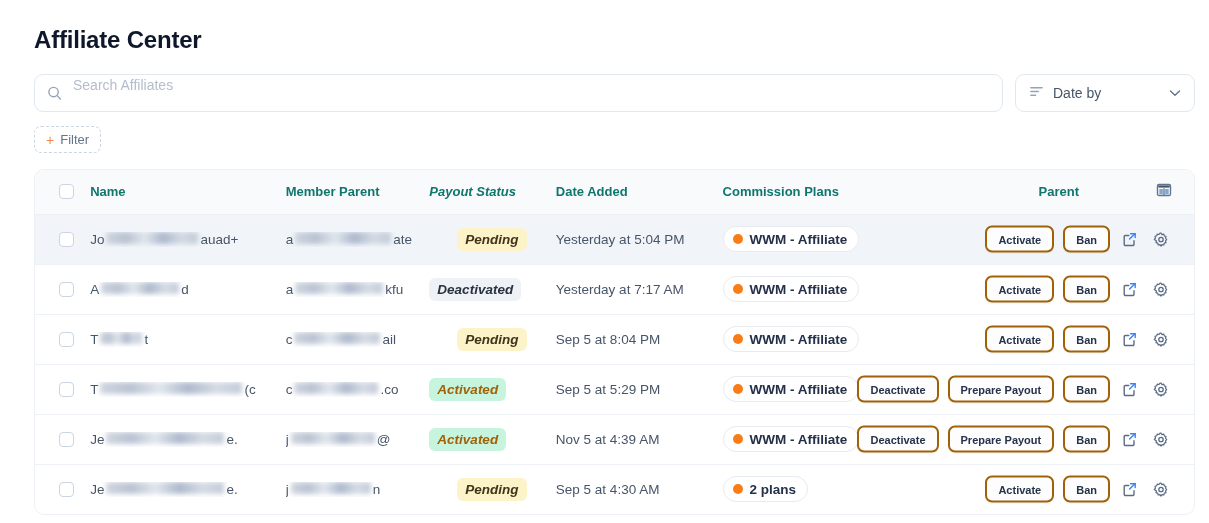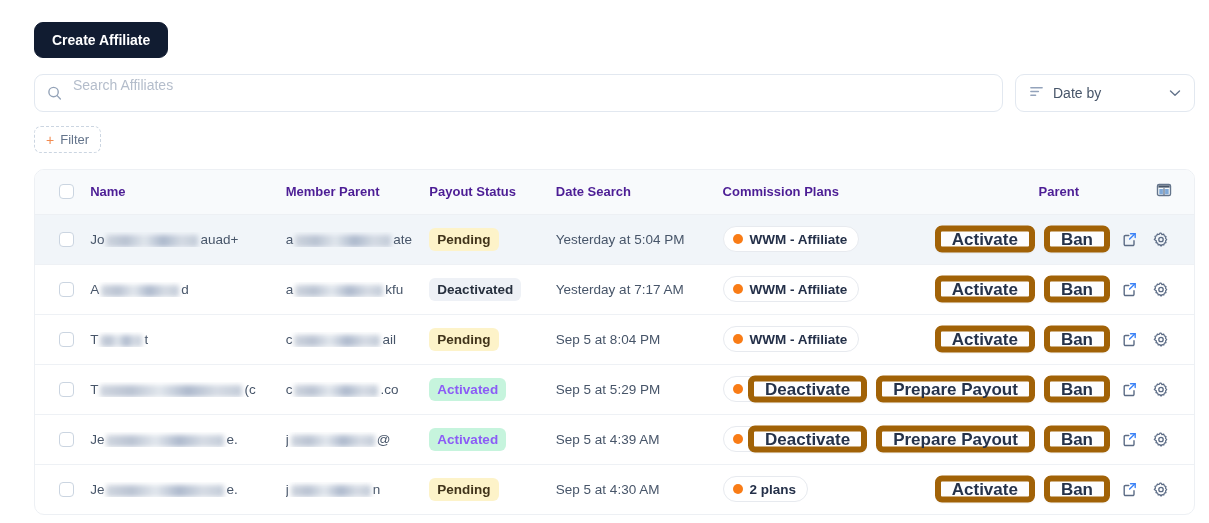--- a/index.html
+++ b/index.html
@@ -85,103 +85,103 @@
   
   .table-wrap {
     margin: 16px 14px 0 34px;
     border: 1px solid #edf0f4; border-radius: 10px;
     overflow: hidden;
     background: #fff;
   }
   table { width: 100%; border-collapse: collapse; table-layout: fixed; }
   thead tr { background: #f8fafc; }
   th {
-    text-align: left; font-size: 13px; font-weight: bold; color: #4c1d95;
+    text-align: left; font-size: 13px; font-weight: bold; color: #0f766e;
     padding: 0; height: 44px; vertical-align: middle;
     border-bottom: 1px solid #edf0f4;
   }
   td {
     font-size: 13.5px; color: #475569;
     height: 50px; vertical-align: middle; padding: 0;
     border-bottom: 1px solid #eef1f5;
   }
   tbody tr:last-child td { border-bottom: none; }
   tbody tr.row-hover td { background: #f1f5f9; }
 
   .c-check { width: 48px; padding-left: 24px !important; }
   .c-name  { width: 170px; }
   .c-email { width: 125px; }
-  .c-status{ width: 110px; }
+  .c-status{ width: 110px; font-style: italic; }
   .c-date  { width: 145px; }
   .c-plan  { width: 155px; }
   .c-parent{ width: 155px; text-align: right; }
   .c-acts  { width: 100px; }
 
   .cb {
     width: 15px; height: 15px;
     border: 1px solid #cbd5e1; border-radius: 4px; background: #fff;
     display: block; cursor: pointer;
   }
 
-  .redact { display: inline-flex; align-items: flex-end; vertical-align: middle; }
+  .redact { display: inline-flex; align-items: flex-start; vertical-align: middle; }
   .blur {
     display: inline-block; height: 12px; border-radius: 2px;
     margin: 0 2px; vertical-align: middle;
     filter: blur(2.6px);
     background: linear-gradient(90deg,#c8cfda 0%,#aeb9cb 22%,#dde3ea 42%,#9fadc4 62%,#cfd6e0 82%,#b9c3d2 100%);
     opacity: .85;
   }
   .plain { color: #475569; }
   .name-cell { white-space: nowrap; overflow: hidden; }
   .email-cell { white-space: nowrap; overflow: hidden; color: #475569; }
 
   .badge {
     display: inline-block; padding: 3px 8px; border-radius: 6px;
     font-size: 13.5px; font-weight: bold; line-height: 17px;
   }
-  .badge-pending     { background: #fdf3c9; color: #41341a; }
+  .badge-pending     { background: #fdf3c9; color: #41341a; margin-left: 28px; }
   .badge-deactivated { background: #eef1f6; color: #28313f; }
-  .badge-activated   { background: #c6f4dd; color: #8b5cf6; }
+  .badge-activated   { background: #c6f4dd; color: #a16207; }
 
   .plan-pill {
     display: inline-flex; align-items: center; gap: 7px;
     height: 26px; padding: 0 11px 0 9px;
     border: 1px solid #e7eaef; border-radius: 13px; background: #fff;
     font-size: 13.5px; font-weight: bold; color: #243049;
     white-space: nowrap;
   }
   .dot { width: 10px; height: 10px; border-radius: 50%; background: #f97c16; flex: 0 0 auto; }
 
   .actions-cell { padding-right: 0 !important; }
   .actions-inner {
     display: flex; align-items: center; justify-content: flex-end; gap: 9px;
     padding-right: 22px;
   }
   .mini-btn {
     display: inline-flex; align-items: center; justify-content: center;
     height: 27px; padding: 0 11px;
-    background: #fdfdfe; border: 6px solid #a16207; border-radius: 7px;
-    font-size: 17px; font-weight: bold; color: #25324a;
+    background: #fdfdfe; border: 2px solid #a16207; border-radius: 7px;
+    font-size: 11px; font-weight: bold; color: #25324a;
     white-space: nowrap; cursor: pointer;
     box-shadow: 0 1px 1px rgba(15,23,42,.03);
   }
   .icon-btn {
     display: inline-flex; align-items: center; justify-content: center;
     width: 22px; height: 22px; cursor: pointer; background: none; border: none;
   }
   .colset { display: flex; justify-content: flex-end; padding-right: 22px; }
 </style>
 </head>
 <body>
 
 <div class="page">
 
   <div class="topbar">
+    <div class="page-title">Affiliate Center</div>
     <div class="topbar-actions">
-      <button class="btn-create">Create Affiliate</button>
     </div>
   </div>
 
   <div class="searchrow">
     <div class="search-wrap">
       <span class="search-icon">
         <svg width="15" height="15" viewBox="0 0 16 16" fill="none" aria-hidden="true">
           <circle cx="7" cy="7" r="5" stroke="#94a3b8" stroke-width="1.5"></circle>
           <path d="M10.8 10.8 14.3 14.3" stroke="#94a3b8" stroke-width="1.5" stroke-linecap="round"></path>
         </svg>
@@ -213,21 +213,21 @@
   <div class="table-wrap">
     <table>
       <thead>
         <tr>
           <th class="c-check">
             <span class="cb"></span>
           </th>
           <th class="c-name">Name</th>
           <th class="c-email">Member Parent</th>
           <th class="c-status">Payout Status</th>
-          <th class="c-date">Date Search</th>
+          <th class="c-date">Date Added</th>
           <th class="c-plan">Commission Plans</th>
           <th class="c-parent">Parent</th>
           <th class="c-acts">
             <div class="colset">
               <span>
                 <svg width="16" height="16" viewBox="0 0 16 16" fill="none" aria-hidden="true">
                   <rect x="1.5" y="2.5" width="13" height="11" rx="1.6" stroke="#64748b" stroke-width="1.4"></rect>
                   <rect x="2.4" y="3.4" width="11.2" height="2.2" fill="#475569"></rect>
                   <path d="M8 6.2v7.1" stroke="#64748b" stroke-width="1.3"></path>
                   <rect x="3.3" y="7" width="3.6" height="5.3" fill="#7ea8d8"></rect>
@@ -416,21 +416,21 @@
                 <span class="plain">Je</span>
                 <span class="blur" style="width:118px"></span>
                 <span class="plain">e.</span>
               </span></td>
             <td class="c-email"><span class="email-cell redact">
                 <span class="plain">j</span>
                 <span class="blur" style="width:84px"></span>
                 <span class="plain">@</span>
               </span></td>
             <td class="c-status"><span class="badge badge-activated">Activated</span></td>
-            <td class="c-date">Sep 5 at 4:39 AM</td>
+            <td class="c-date">Nov 5 at 4:39 AM</td>
             <td class="c-plan"><span class="plan-pill">
                 <span class="dot"></span>
                 <span>WWM - Affiliate</span>
               </span></td>
             <td class="c-parent"></td>
             <td class="c-acts actions-cell" style="position: relative;">
               <div class="actions-inner" style="position: absolute; right: 0px; top: 50%; transform: translateY(-50%); white-space: nowrap;">
                 <button class="mini-btn">Deactivate</button>
                 <button class="mini-btn">Prepare Payout</button>
                 <button class="mini-btn">Ban</button>

